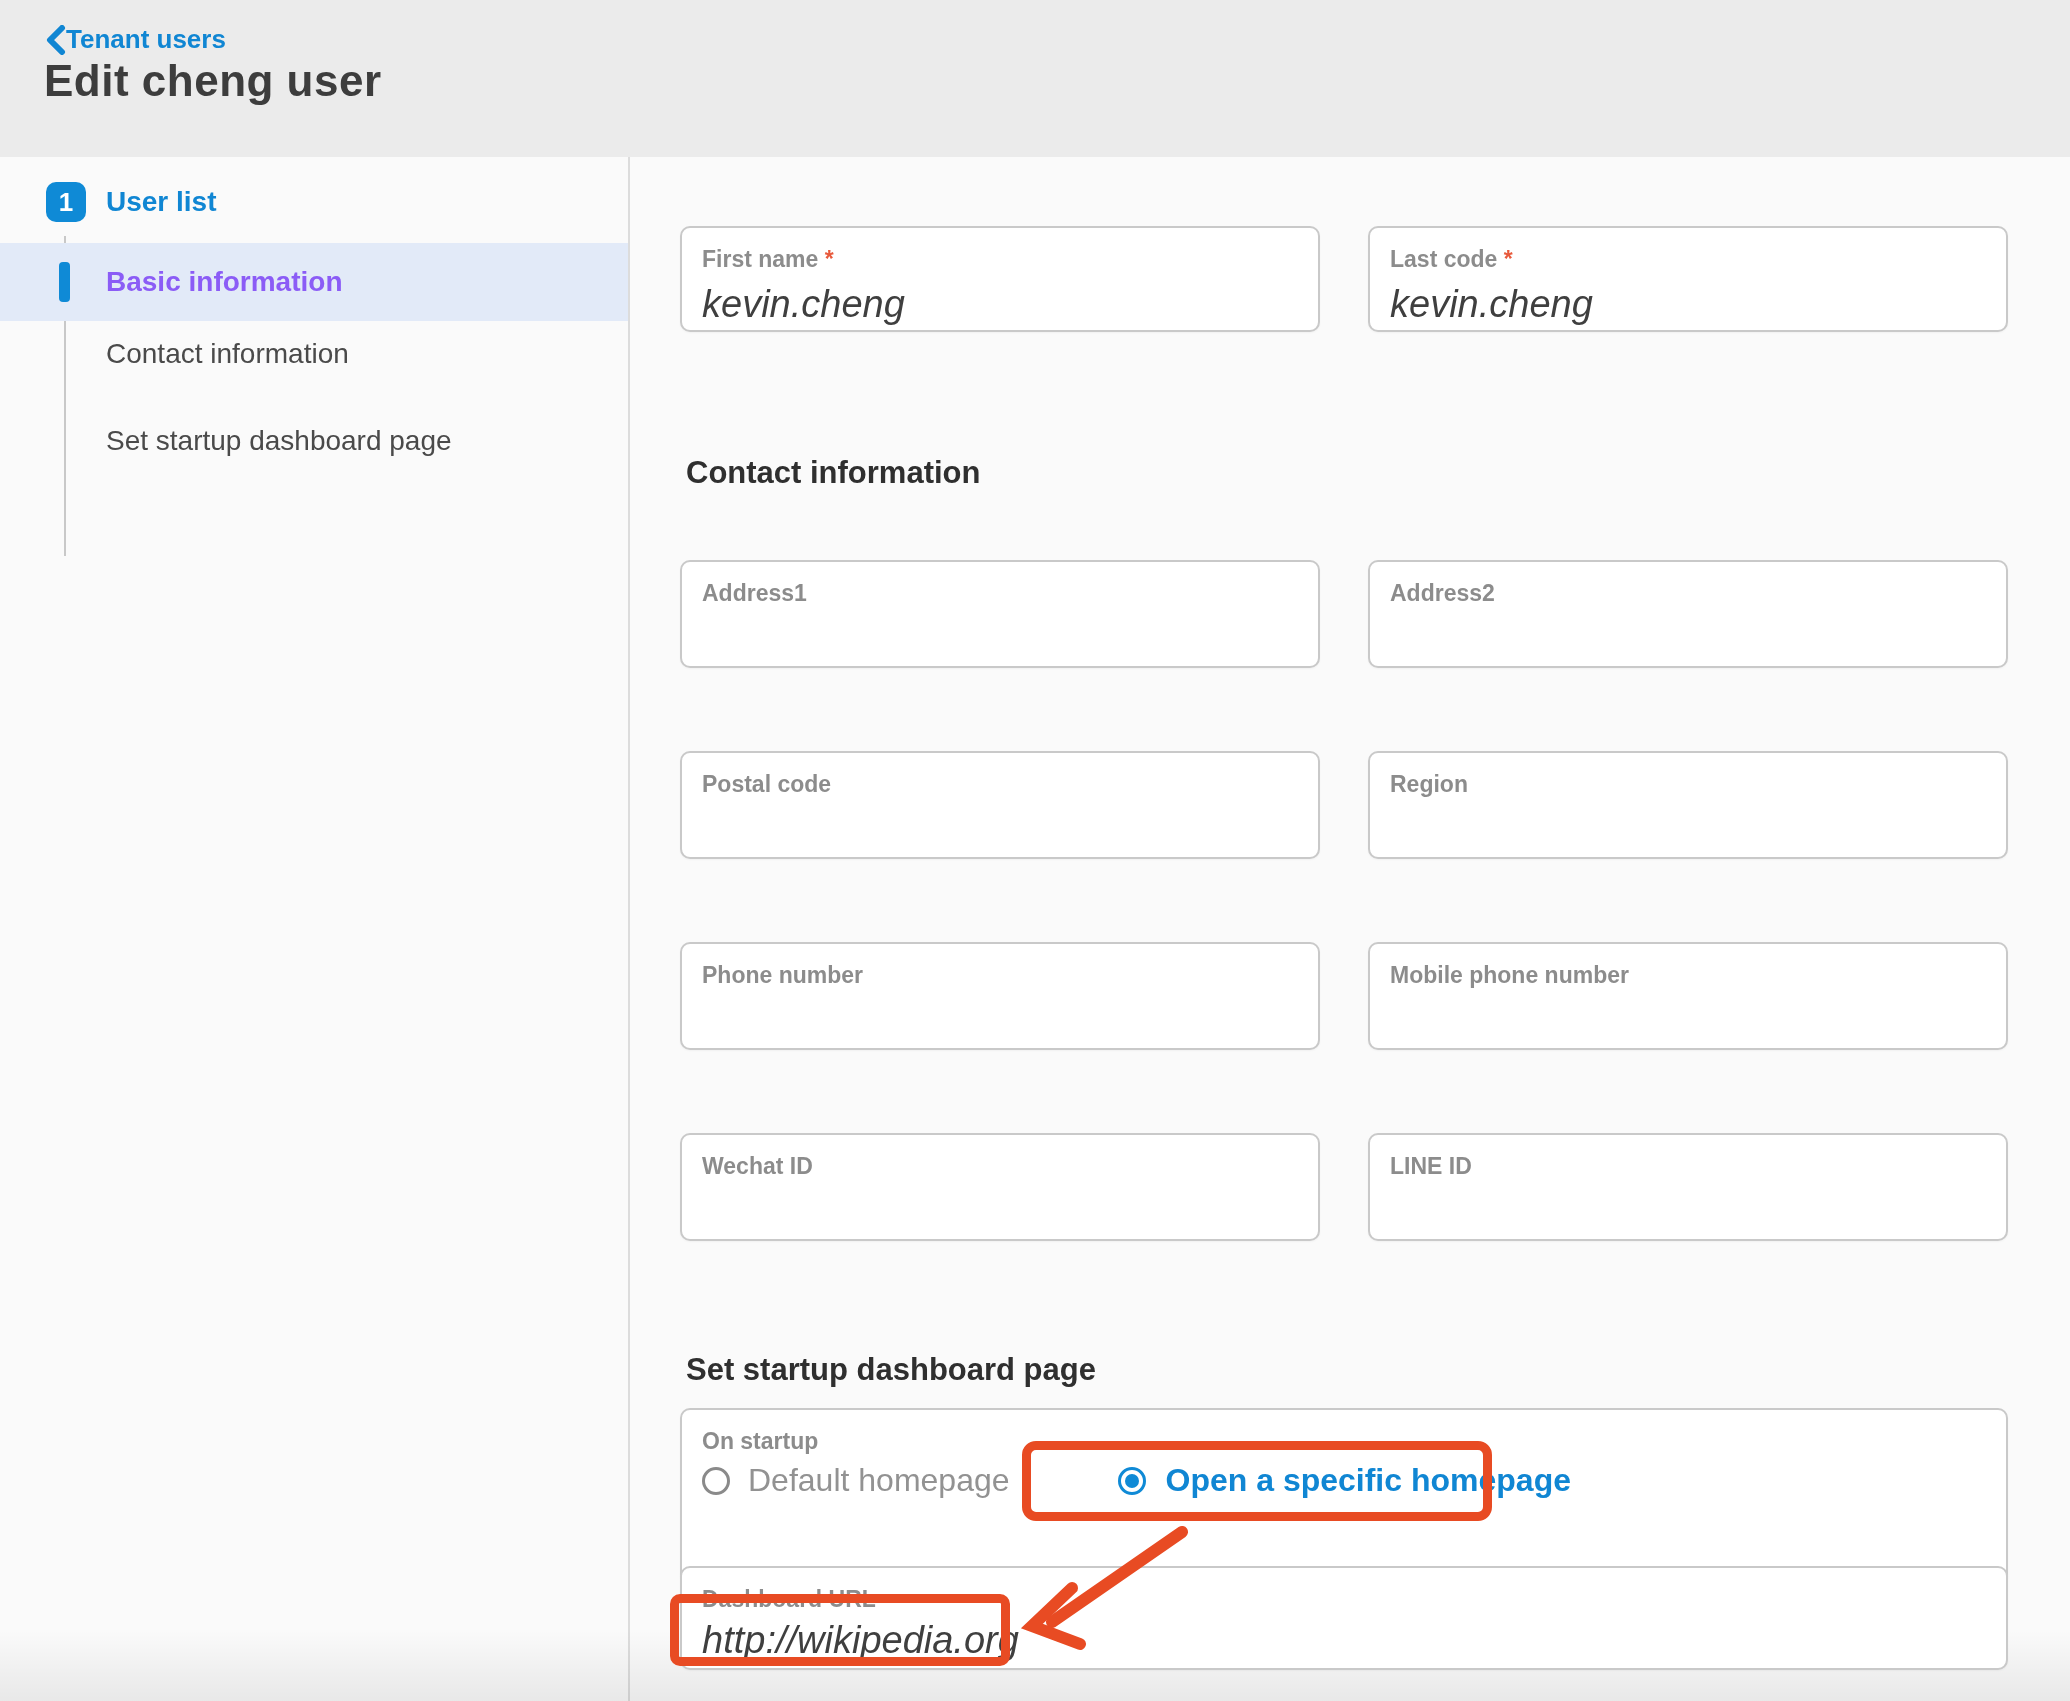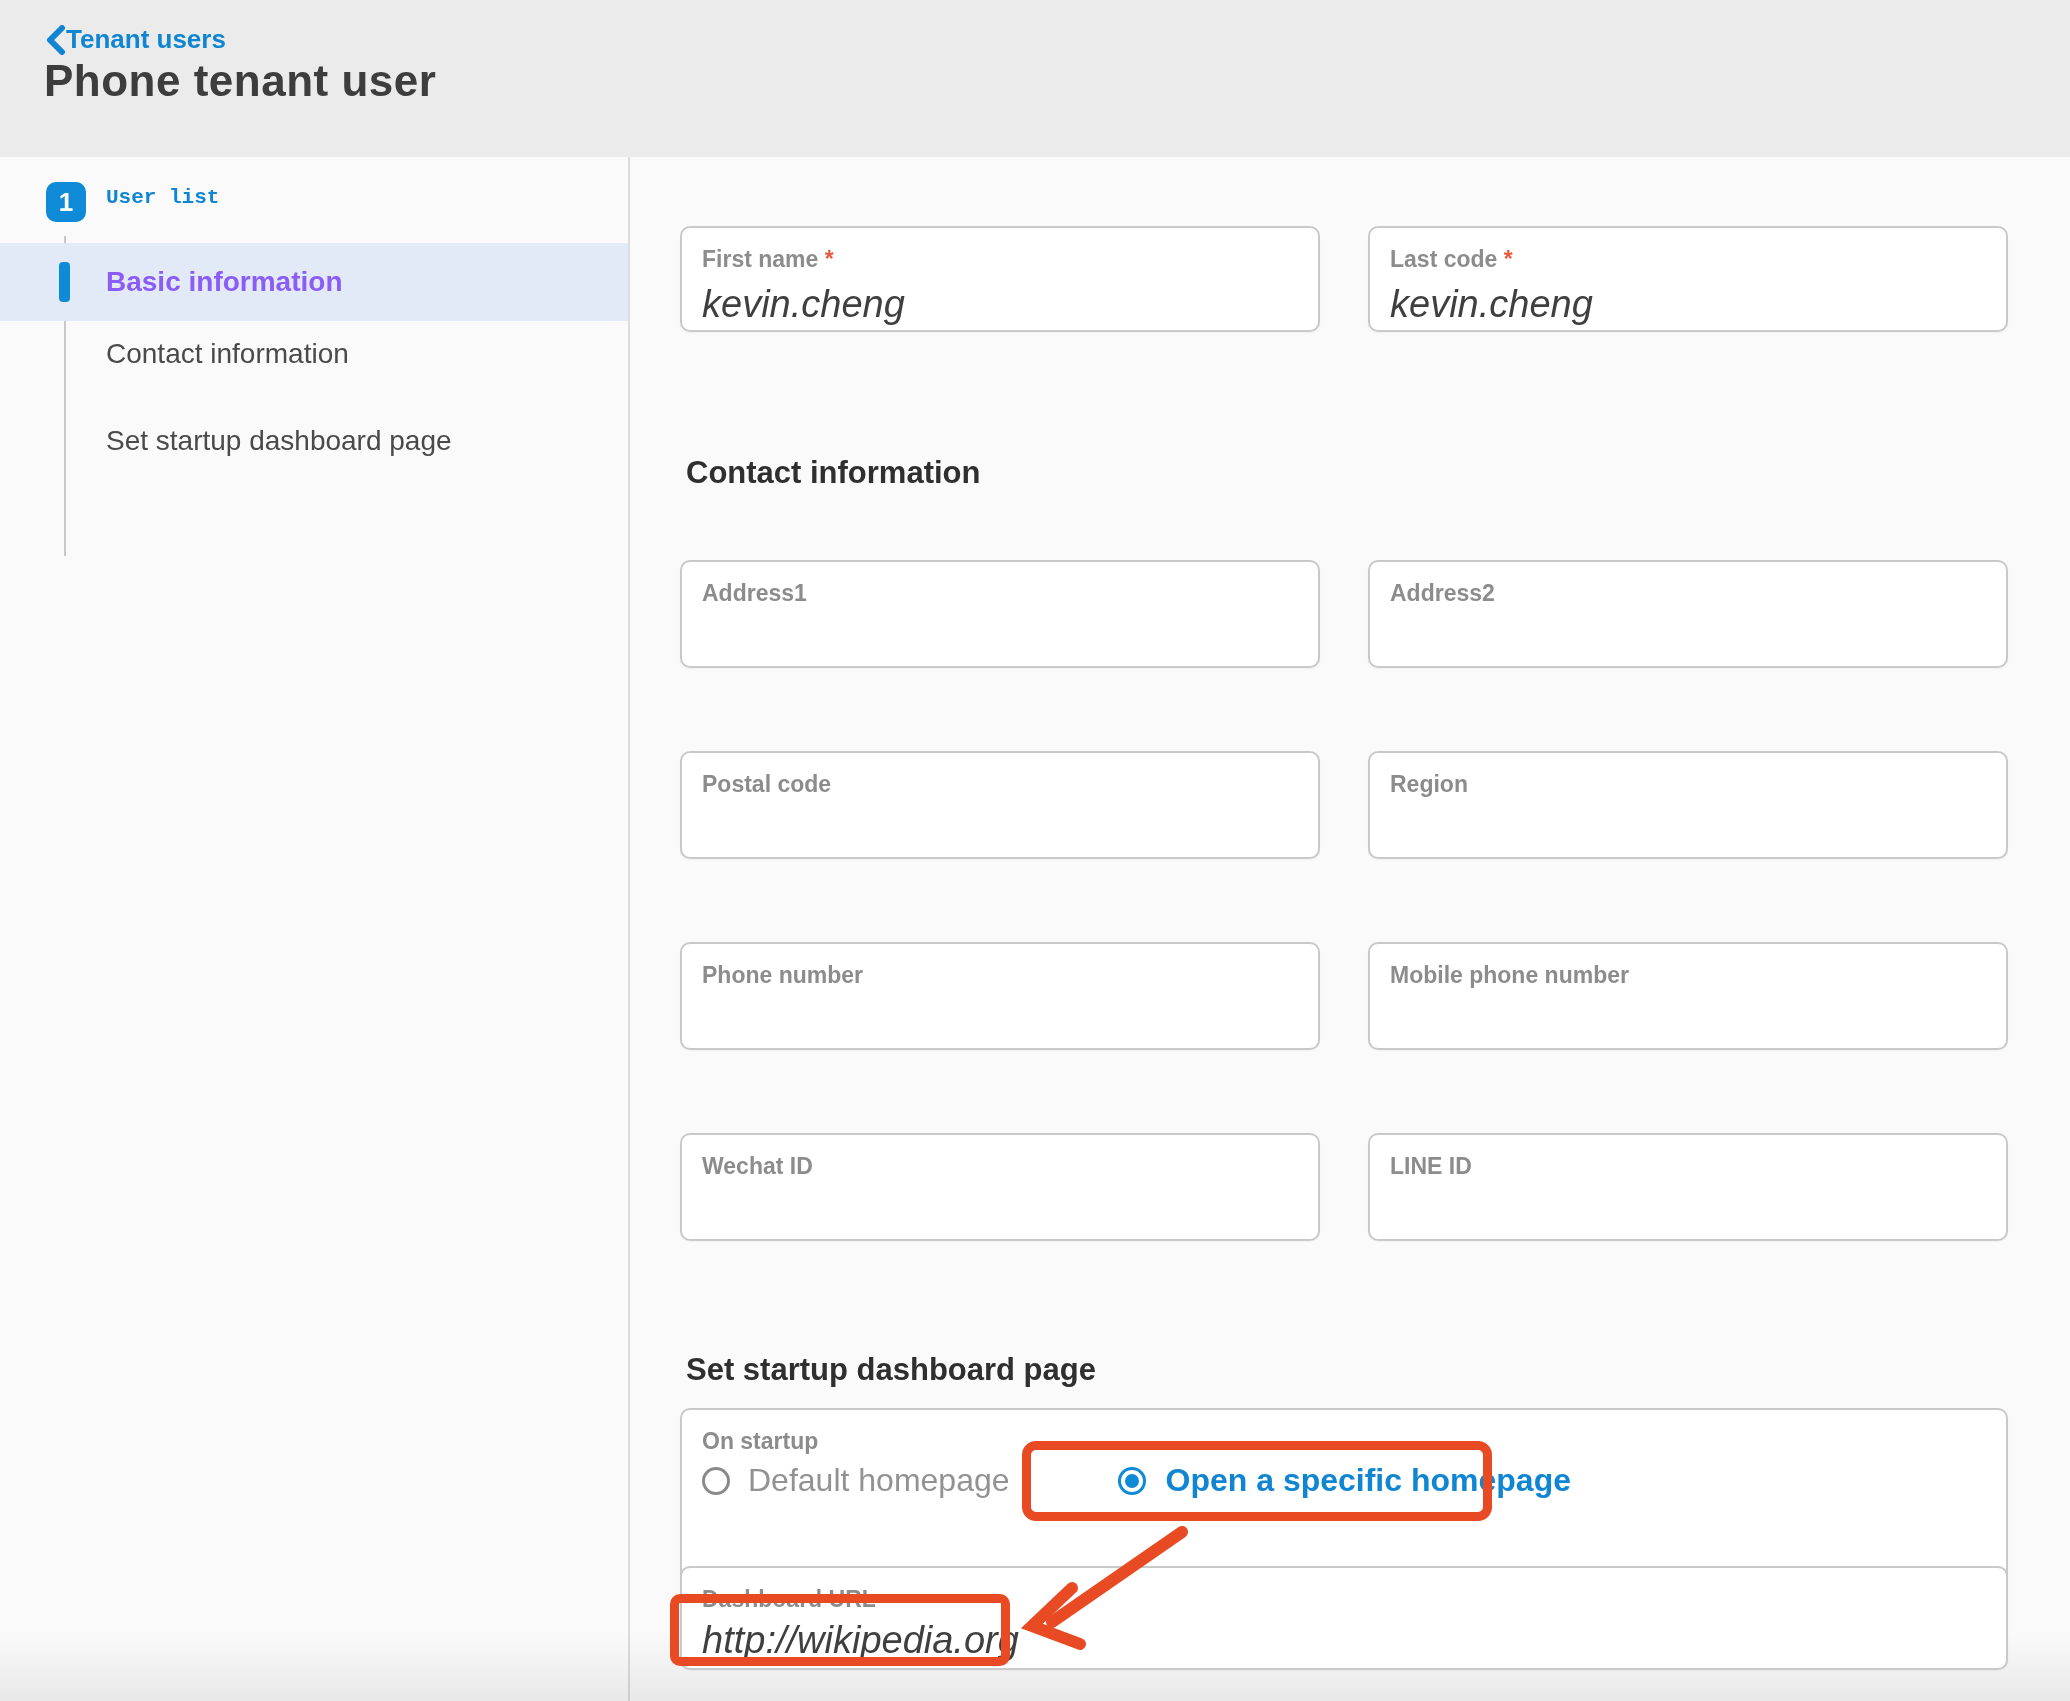--- a/index.html
+++ b/index.html
@@ -33,21 +33,21 @@
   }
   .step-row {
     position:absolute; left:0; top:23px; height:44px; width:100%;
     display:flex; align-items:center;
   }
   .step-badge {
     position:absolute; left:46px; top:2px; width:40px; height:40px;
     background:#0f8ad6; border-radius:10px; color:#ffffff;
     font-size:26px; font-weight:bold; display:flex; align-items:center; justify-content:center;
   }
-  .step-label { position:absolute; left:106px; top:6px; font-size:21px; font-weight:bold; color:#1086d3;font-family:Liberation Mono, monospace; }
+  .step-label { position:absolute; left:106px; top:6px; font-size:28px; font-weight:bold; color:#1086d3; }
   .side-line {
     position:absolute; left:64px; top:79px; width:2px; height:320px; background:#c8c8c8;
   }
   .side-active-row {
     position:absolute; left:0; top:86px; width:628px; height:78px;
     background:#e2eaf8; display:flex; align-items:center;
   }
   .side-active-marker {
     position:absolute; left:59px; top:19px; width:11px; height:40px;
     background:#0f8ad6; border-radius:4px;
@@ -97,21 +97,21 @@
 </head>
 <body>
 
 <div class="header">
   <div class="back-link">
     <svg width="20" height="30" viewBox="0 0 20 30">
       <polyline points="16,3 4,15 16,27" fill="none" stroke="#1086d3" stroke-width="6" stroke-linecap="round" stroke-linejoin="round"></polyline>
     </svg>
     <span>Tenant users</span>
   </div>
-  <div class="page-title">Phone tenant user</div>
+  <div class="page-title">Edit cheng user</div>
 </div>
 
 <div class="sidebar">
   <div class="step-row">
     <div class="step-badge">1</div>
     <div class="step-label">User list</div>
   </div>
   <div class="side-line"></div>
   <div class="side-active-row">
     <div class="side-active-marker"></div>

